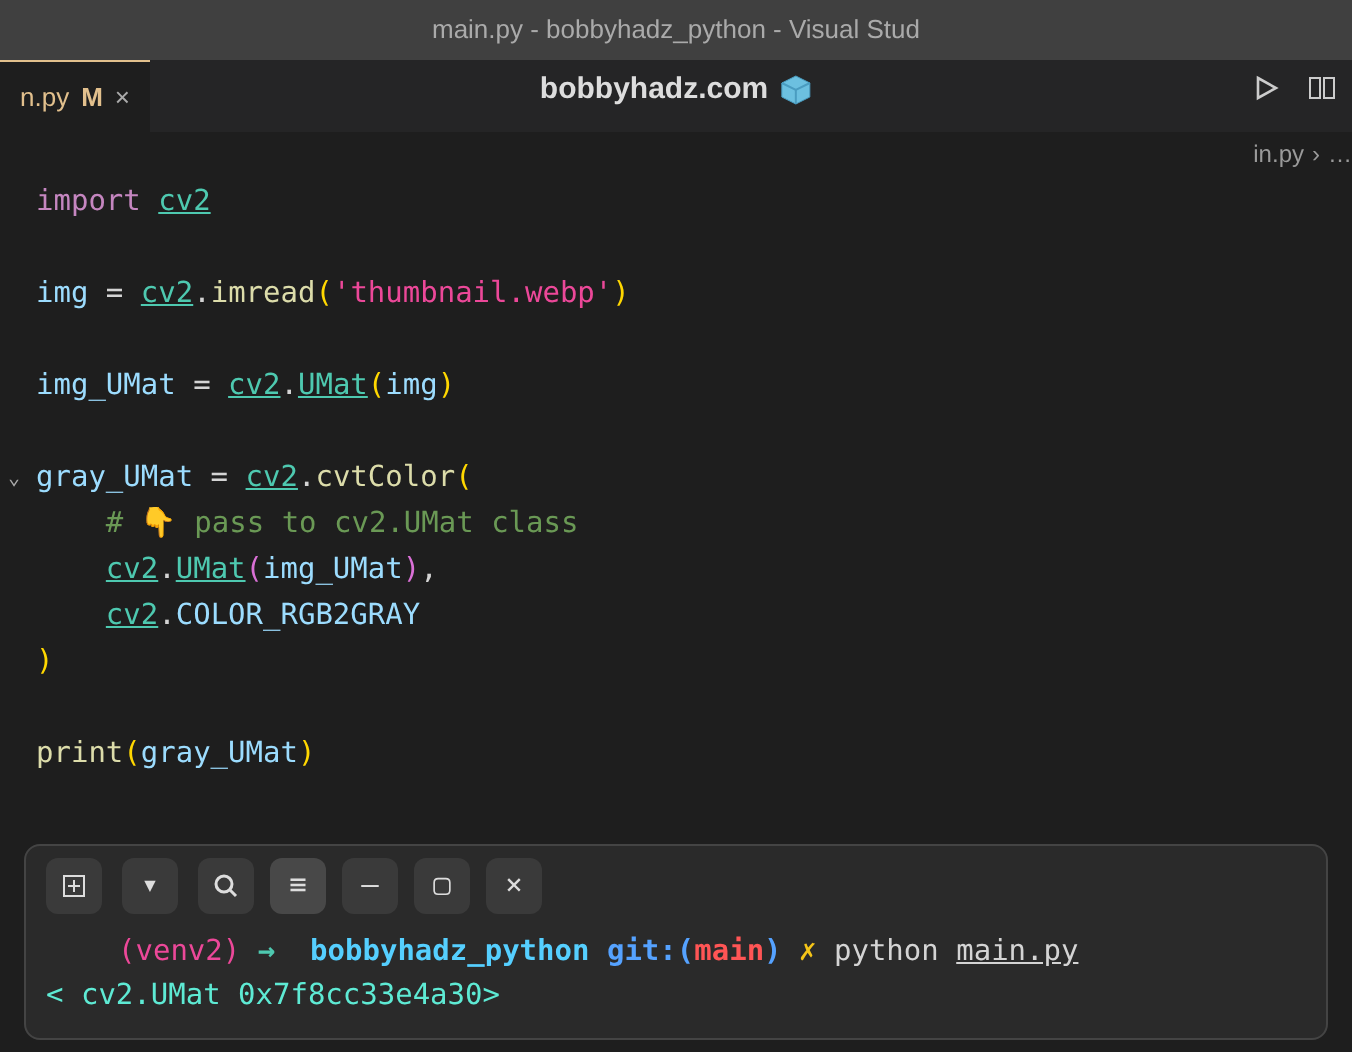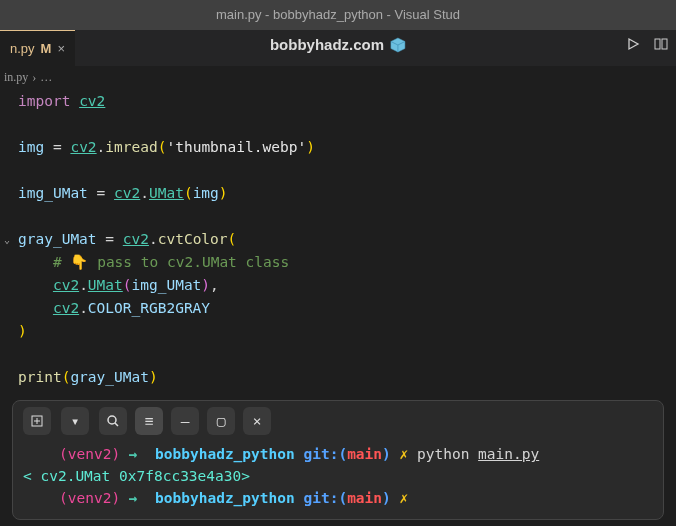--- a/index.html
+++ b/index.html
@@ -70,35 +70,36 @@
 }
 .actions span { cursor: pointer; }
 .breadcrumb {
   height: 22px;
   padding-left: 4px;
   color: #9a9a9a;
   font-size: 12px;
   display: flex;
   align-items: center;
   gap: 4px;
-  font-family: Liberation Serif, serif;
+  font-family: Liberation Sans, sans-serif;
+  justify-content: flex-end;
 }
 .code-area {
   padding: 2px 0 0 18px;
   font-size: 14.5px;
   line-height: 23px;
   position: relative;
 }
 .code-line { white-space: pre; }
 .k-import { color: #c586c0; }
 .k-module { color: #4ec9b0; text-decoration: underline; }
 .k-var { color: #9cdcfe; }
 .k-umat { color: #4ec9b0; text-decoration: underline; }
 .k-func { color: #dcdcaa; }
-.k-str { color: #e5e5e5; }
+.k-str { color: #ec4899; }
 .k-const { color: #9cdcfe; }
 .k-comment { color: #6a9955; }
 .k-paren { color: #ffd700; }
 .k-purplep { color: #da70d6; }
 .k-op { color: #d4d4d4; }
 .fold-arrow {
   position: absolute;
   left: -14px;
   color: #aaa;
   font-size: 10px;
@@ -232,15 +233,14 @@
         </div>
       <div class="term-btn hamburger">≡</div>
       <div class="term-btn">—</div>
       <div class="term-btn">▢</div>
       <div class="term-btn">×</div>
     </div>
   </div>
   <div class="term-body">
     <div class="code-line"><span class="t-venv">(venv2)</span> <span class="t-arrow">→</span>  <span class="t-path">bobbyhadz_python</span> <span class="t-git">git:(</span><span class="t-branch">main</span><span class="t-git">)</span> <span class="t-bolt">✗</span> <span class="t-cmd">python</span> <span class="t-file">main.py</span></div>
     <div class="code-line"><span class="t-out">&lt; cv2.UMat 0x7f8cc33e4a30&gt;</span></div>
-    <div class="code-line"><span class="t-venv">(venv2)</span> <span class="t-arrow">→</span>  <span class="t-path">bobbyhadz_python</span> <span class="t-git">git:(</span><span class="t-branch">main</span><span class="t-git">)</span> <span class="t-bolt">✗</span></div>
   </div>
 </div>
 
 </body></html>

